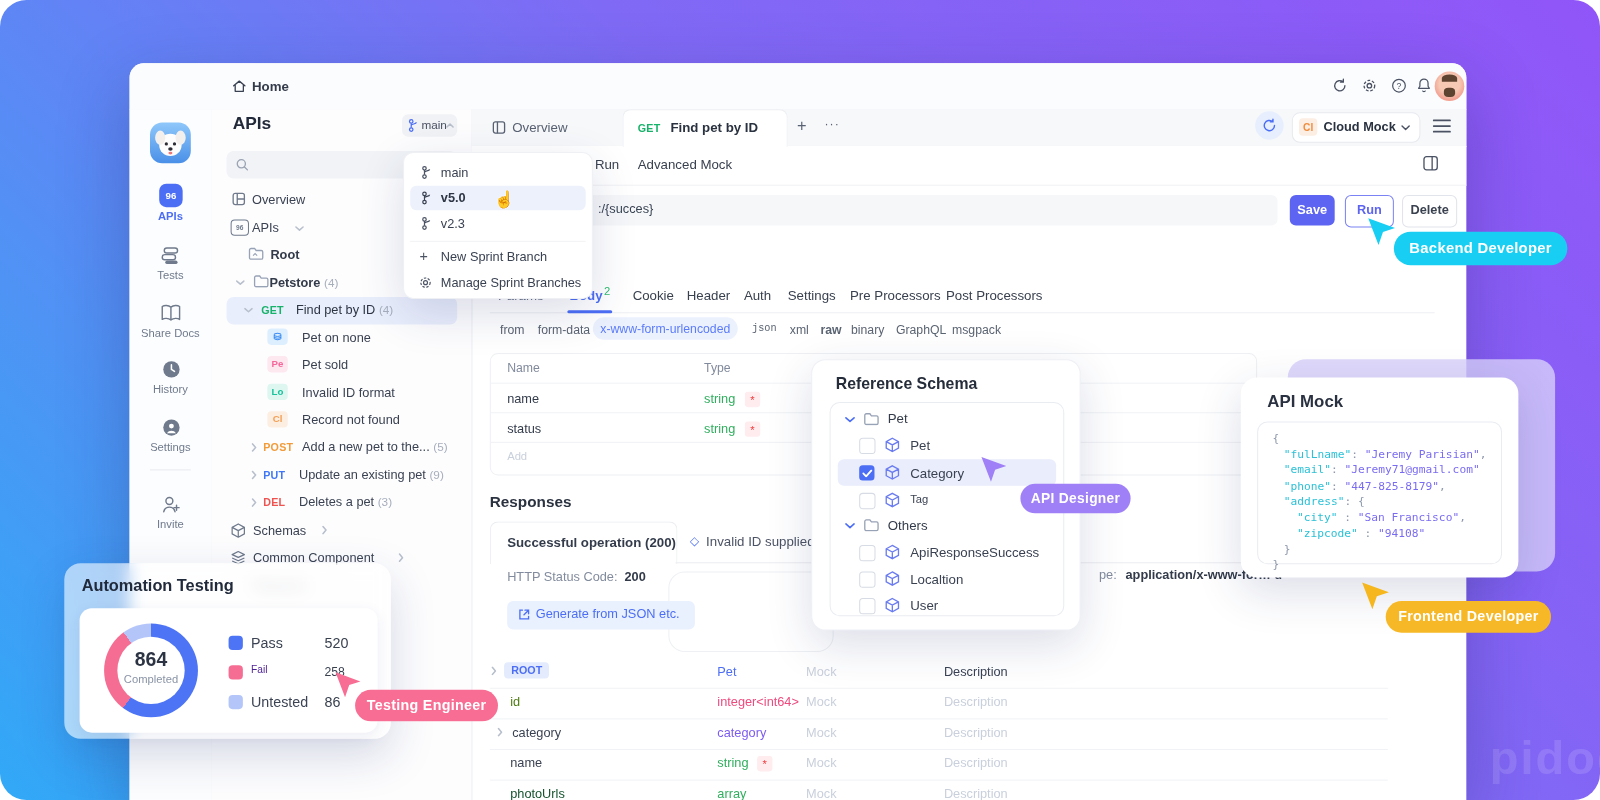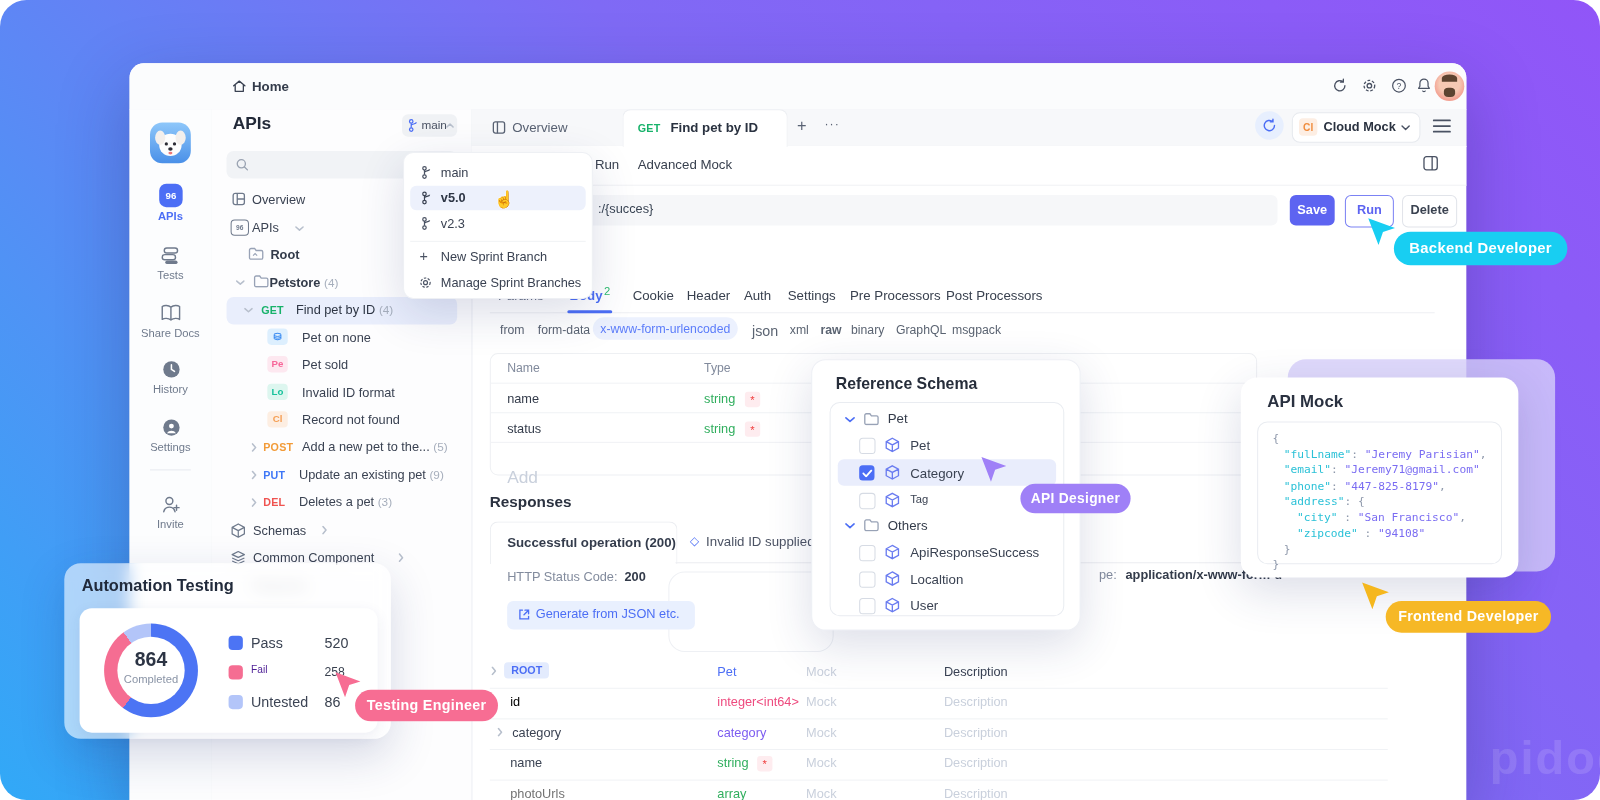--- a/index.html
+++ b/index.html
@@ -279,40 +279,40 @@
   <span class="abs" style="left:729px;top:282px;font-size:13px;color:#39414f;z-index:2;">Auth</span>
   <span class="abs" style="left:772px;top:282px;font-size:13px;color:#39414f;z-index:2;">Settings</span>
   <span class="abs" style="left:833px;top:282px;font-size:13px;color:#39414f;z-index:2;">Pre Processors</span>
   <span class="abs" style="left:927px;top:282px;font-size:13px;color:#39414f;z-index:2;">Post Processors</span>
   <div class="abs" style="left:480px;top:306px;width:926px;height:1px;background:#eef0f3;z-index:2;"></div>
   <div class="abs" style="left:556px;top:304px;width:44px;height:2.5px;border-radius:2px;background:#4c6ef5;z-index:2;"></div>
 
   <span class="abs" style="left:490px;top:316px;font-size:12px;color:#5b6472;z-index:2;">from</span>
   <span class="abs" style="left:527px;top:316px;font-size:12px;color:#5b6472;z-index:2;">form-data</span>
   <div class="abs" style="left:581px;top:311px;width:142px;height:22px;border-radius:12px;background:#ecf1fe;color:#5b7cfa;font-size:12px;text-align:center;line-height:22px;z-index:2;">x-www-form-urlencoded</div>
-  <span class="abs" style="left:737px;top:316px;font-size:14px;color:#5b6472;z-index:2;">json</span>
+  <span class="abs" style="left:737px;top:316px;font-size:10px;color:#5b6472;z-index:2;font-family:Liberation Mono, monospace;">json</span>
   <span class="abs" style="left:774px;top:316px;font-size:12px;color:#5b6472;z-index:2;">xml</span>
   <span class="abs" style="left:804px;top:316px;font-size:12px;color:#5b6472;z-index:2;font-weight:bold;">raw</span>
   <span class="abs" style="left:834px;top:316px;font-size:12px;color:#5b6472;z-index:2;">binary</span>
   <span class="abs" style="left:878px;top:316px;font-size:12px;color:#5b6472;z-index:2;">GraphQL</span>
   <span class="abs" style="left:933px;top:316px;font-size:12px;color:#5b6472;z-index:2;">msgpack</span>
 
   <div class="abs" style="left:480px;top:346px;width:750px;height:118px;border:1px solid #eef0f3;border-radius:8px;z-index:2;"></div>
   <span class="abs" style="left:497px;top:354px;font-size:12px;color:#818a9c;z-index:2;">Name</span>
   <span class="abs" style="left:690px;top:354px;font-size:12px;color:#818a9c;z-index:2;">Type</span>
   <div class="sep" style="left:481px;top:375px;width:748px;z-index:2;"></div>
   <span class="abs" style="left:497px;top:384px;font-size:12.5px;color:#333b4a;z-index:2;">name</span>
   <span class="abs" style="left:690px;top:384px;font-size:12.5px;color:#2fae5d;z-index:2;">string</span>
   <div class="abs" style="left:730px;top:384px;width:15px;height:15px;border-radius:3px;background:#feecef;color:#f03e3e;font-size:11px;text-align:center;line-height:17px;z-index:2;">*</div>
   <div class="sep" style="left:481px;top:404px;width:748px;z-index:2;"></div>
   <span class="abs" style="left:497px;top:413px;font-size:12.5px;color:#333b4a;z-index:2;">status</span>
   <span class="abs" style="left:690px;top:413px;font-size:12.5px;color:#2fae5d;z-index:2;">string</span>
   <div class="abs" style="left:730px;top:413px;width:15px;height:15px;border-radius:3px;background:#feecef;color:#f03e3e;font-size:11px;text-align:center;line-height:17px;z-index:2;">*</div>
   <div class="sep" style="left:481px;top:433px;width:748px;z-index:2;"></div>
-  <span class="abs ph" style="left:497px;top:458px;font-size:17px;z-index:2;">Add</span>
+  <span class="abs ph" style="left:497px;top:441px;font-size:11px;z-index:2;">Add</span>
 
   <span class="abs" style="left:480px;top:483px;font-size:15px;font-weight:700;color:#2b3240;z-index:2;">Responses</span>
   <div class="abs" style="left:480px;top:511px;width:182px;height:41px;background:#fff;border:1px solid #ebedf1;border-bottom:none;border-radius:8px 8px 0 0;z-index:2;">
     <span class="abs" style="left:16px;top:12px;font-size:13px;font-weight:600;color:#343c4c;">Successful operation (200)</span>
   </div>
   <span class="abs" style="left:676px;top:523px;font-size:12px;color:#4c6ef5;z-index:2;">◇</span>
   <span class="abs" style="left:692px;top:523px;font-size:13px;color:#4c5364;z-index:2;">Invalid ID supplied</span>
   <div class="abs" style="left:662px;top:551px;width:568px;height:1px;background:#ebedf1;z-index:2;"></div>
 
   <span class="abs" style="left:497px;top:558px;font-size:12.5px;color:#828b9d;z-index:2;">HTTP Status Code:</span>
@@ -333,21 +333,21 @@
 
   <svg class="abs" style="left:481px;top:653px;z-index:2;" width="6" height="9" viewBox="0 0 6 9">
       <path d="M1.5 1 L4.5 4.5 L1.5 8" class="gchev"></path>
     </svg>
   <div class="abs" style="left:494px;top:649px;padding:2px 7px;background:#e3ebfd;border-radius:4px;font-size:10.5px;font-weight:700;color:#4c6ef5;z-index:2;">ROOT</div>
   <span class="abs" style="left:703px;top:651px;font-size:12.5px;color:#4c6ef5;z-index:2;">Pet</span>
   <span class="abs ph" style="left:790px;top:651px;font-size:12.5px;z-index:2;">Mock</span>
   <span class="abs" style="left:925px;top:651px;font-size:12.5px;color:#3a4254;z-index:2;">Description</span>
   <div class="sep" style="left:480px;top:674px;width:880px;z-index:2;"></div>
 
-  <span class="abs" style="left:500px;top:681px;font-size:12.5px;color:#000000;z-index:2;">id</span>
+  <span class="abs" style="left:500px;top:681px;font-size:12.5px;color:#4d7c0f;z-index:2;">id</span>
   <span class="abs" style="left:703px;top:681px;font-size:12.5px;color:#ee4a7e;z-index:2;">integer&lt;int64&gt;</span>
   <span class="abs ph" style="left:790px;top:681px;font-size:12.5px;z-index:2;">Mock</span>
   <span class="abs ph" style="left:925px;top:681px;font-size:12.5px;z-index:2;">Description</span>
   <div class="sep" style="left:480px;top:704px;width:880px;z-index:2;"></div>
 
   <svg class="abs" style="left:487px;top:713px;z-index:2;" width="6" height="9" viewBox="0 0 6 9">
       <path d="M1.5 1 L4.5 4.5 L1.5 8" class="gchev"></path>
     </svg>
   <span class="abs" style="left:502px;top:711px;font-size:12.5px;color:#3a4252;z-index:2;">category</span>
   <span class="abs" style="left:703px;top:711px;font-size:12.5px;color:#7c5cf0;z-index:2;">category</span>
@@ -355,21 +355,21 @@
   <span class="abs ph" style="left:925px;top:711px;font-size:12.5px;z-index:2;">Description</span>
   <div class="sep" style="left:480px;top:734px;width:880px;z-index:2;"></div>
 
   <span class="abs" style="left:500px;top:741px;font-size:12.5px;color:#3a4252;z-index:2;">name</span>
   <span class="abs" style="left:703px;top:741px;font-size:12.5px;color:#2fae5d;z-index:2;">string</span>
   <div class="abs" style="left:742px;top:741px;width:15px;height:15px;border-radius:3px;background:#feecef;color:#f03e3e;font-size:11px;text-align:center;line-height:17px;z-index:2;">*</div>
   <span class="abs ph" style="left:790px;top:741px;font-size:12.5px;z-index:2;">Mock</span>
   <span class="abs ph" style="left:925px;top:741px;font-size:12.5px;z-index:2;">Description</span>
   <div class="sep" style="left:480px;top:764px;width:880px;z-index:2;"></div>
 
-  <span class="abs" style="left:500px;top:771px;font-size:12.5px;color:#737373;z-index:2;">photoUrls</span>
+  <span class="abs" style="left:500px;top:771px;font-size:12.5px;color:#14532d;z-index:2;">photoUrls</span>
   <span class="abs" style="left:703px;top:771px;font-size:12.5px;color:#2fae5d;z-index:2;">array</span>
   <span class="abs ph" style="left:790px;top:771px;font-size:12.5px;z-index:2;">Mock</span>
   <span class="abs ph" style="left:925px;top:771px;font-size:12.5px;z-index:2;">Description</span>
 
   <div class="abs card" style="left:395px;top:149px;width:184px;height:142px;border:1px solid #eef0f4;border-radius:10px;z-index:6;">
     <svg class="abs" style="left:16px;top:12px;" width="12" height="14" viewBox="0 0 12 14">
       <circle cx="4" cy="3" r="1.7" stroke="#4a5263" fill="none" stroke-width="1.2"></circle>
         <circle cx="4" cy="11" r="1.7" stroke="#4a5263" fill="none" stroke-width="1.2"></circle>
         <path d="M4 4.7 V9.3 M4 7 C4 5 9 6 9 3.8" stroke="#4a5263" fill="none" stroke-width="1.2"></path>
       </svg>

